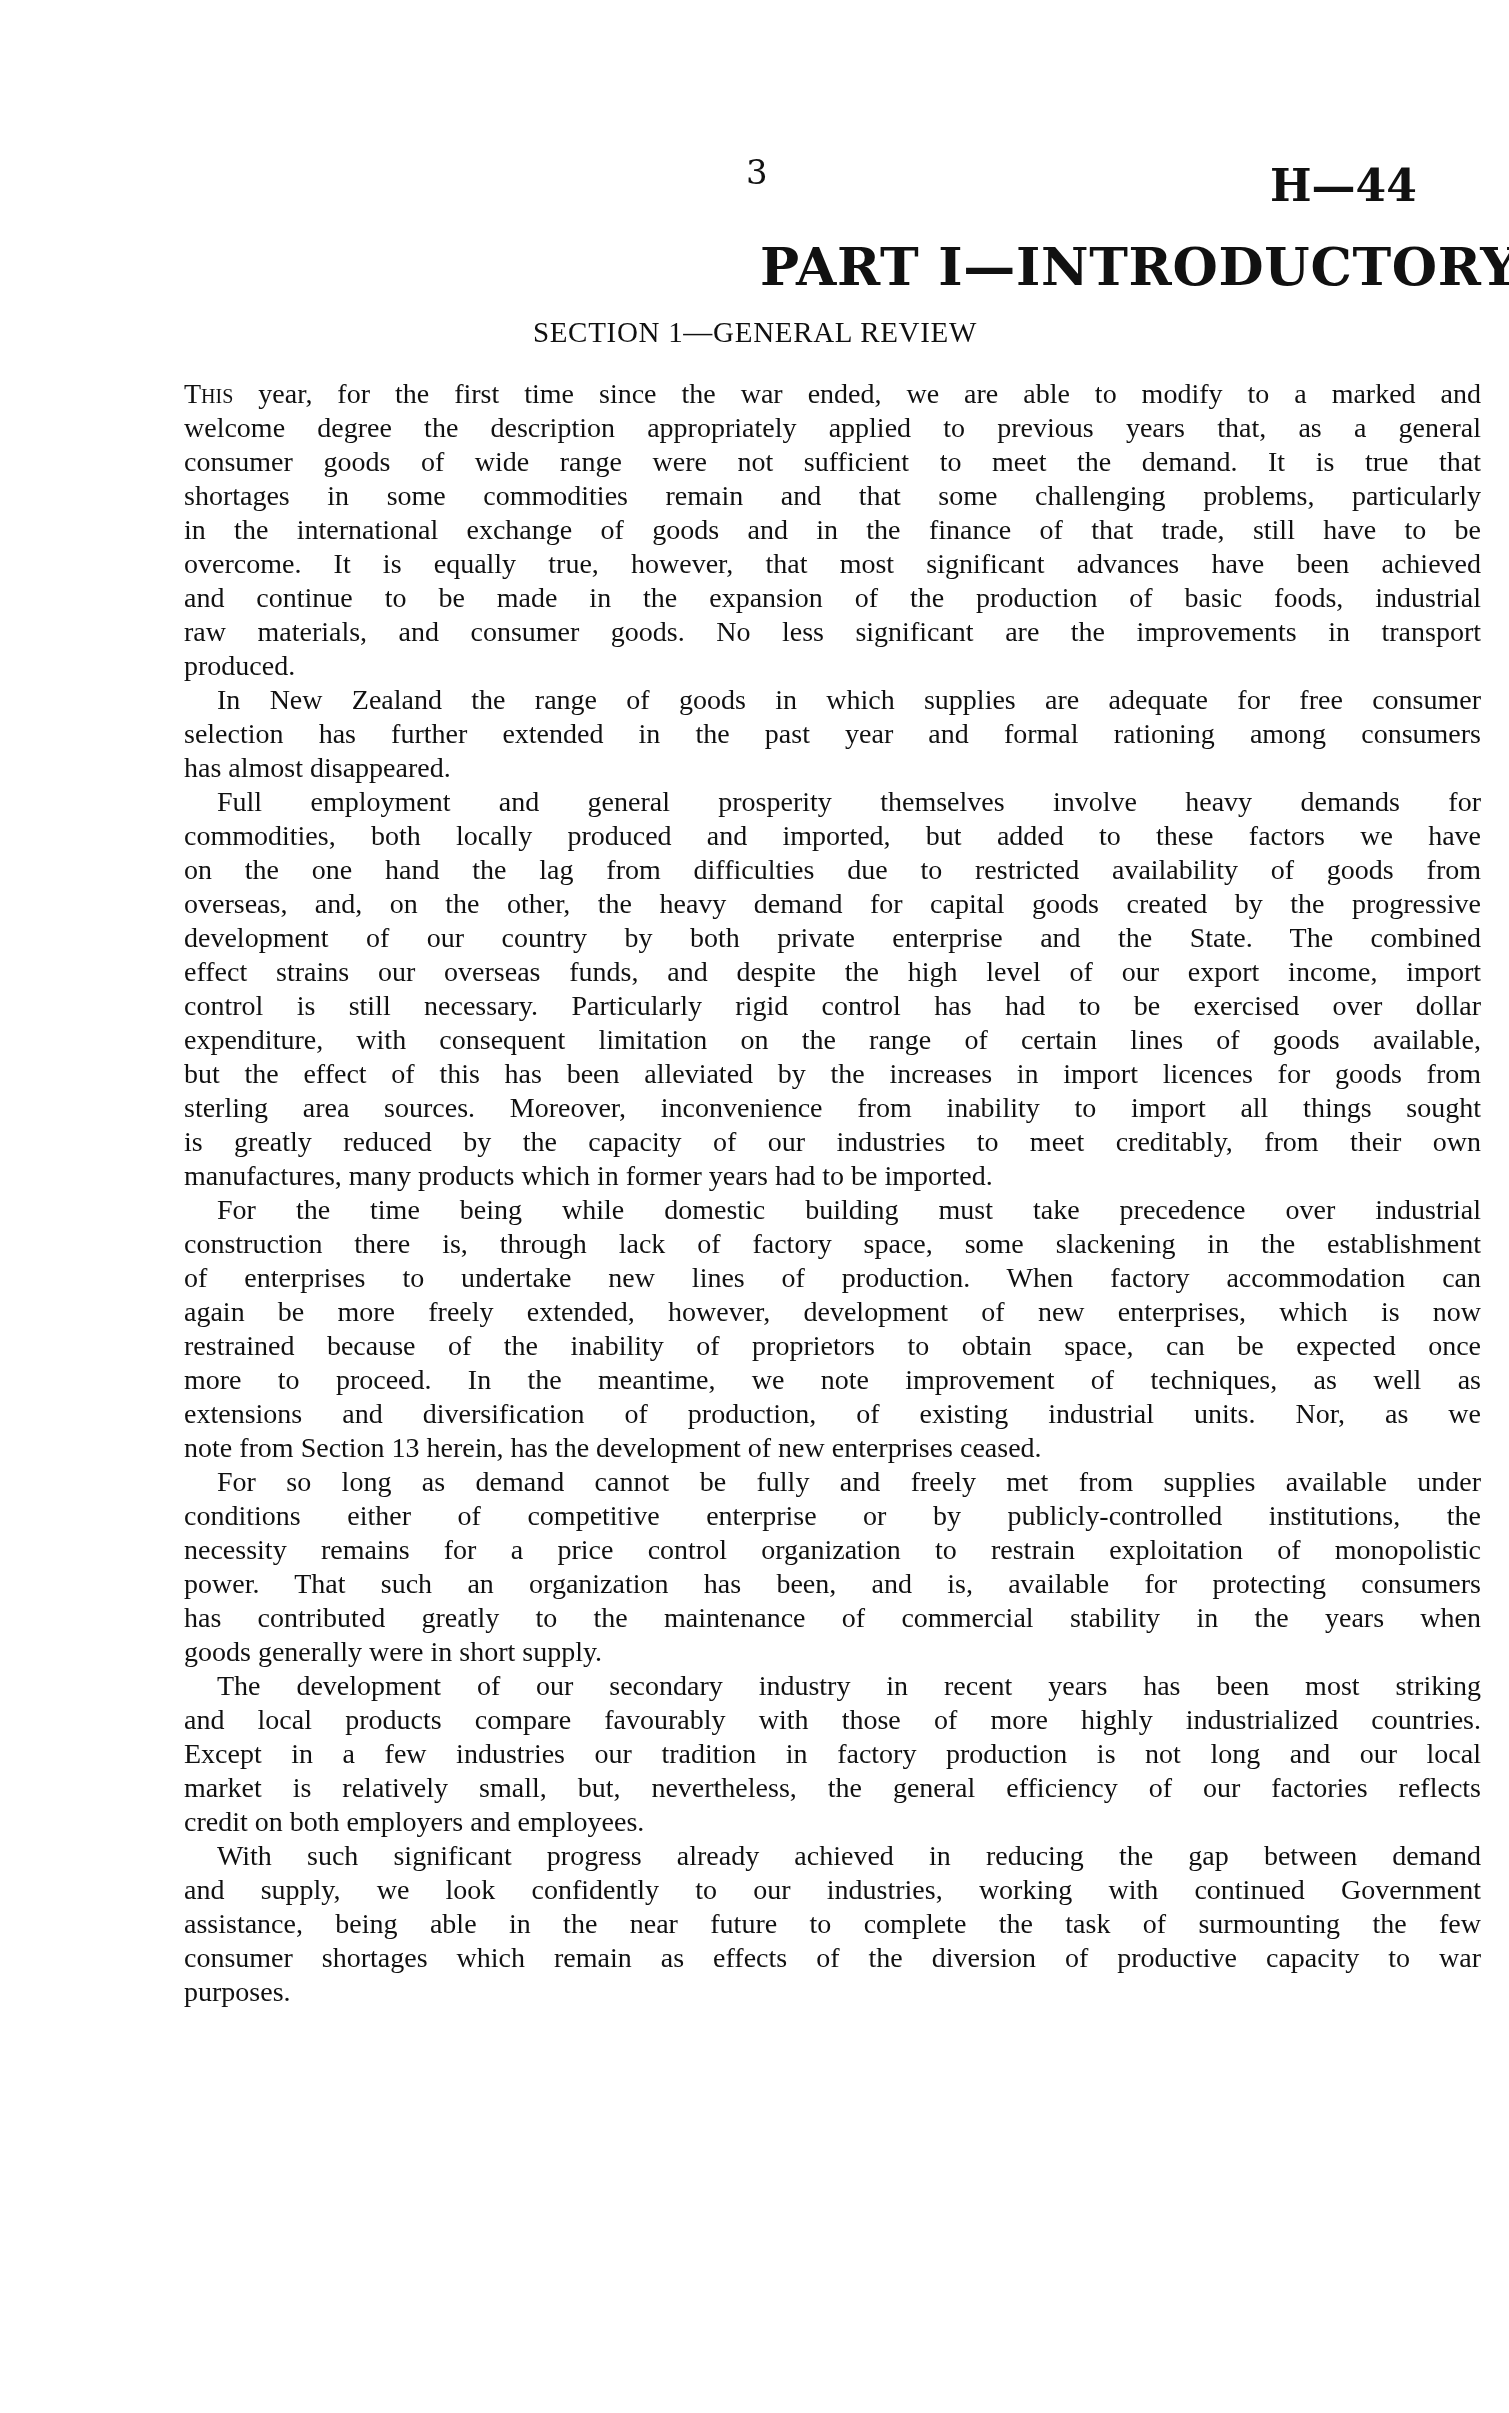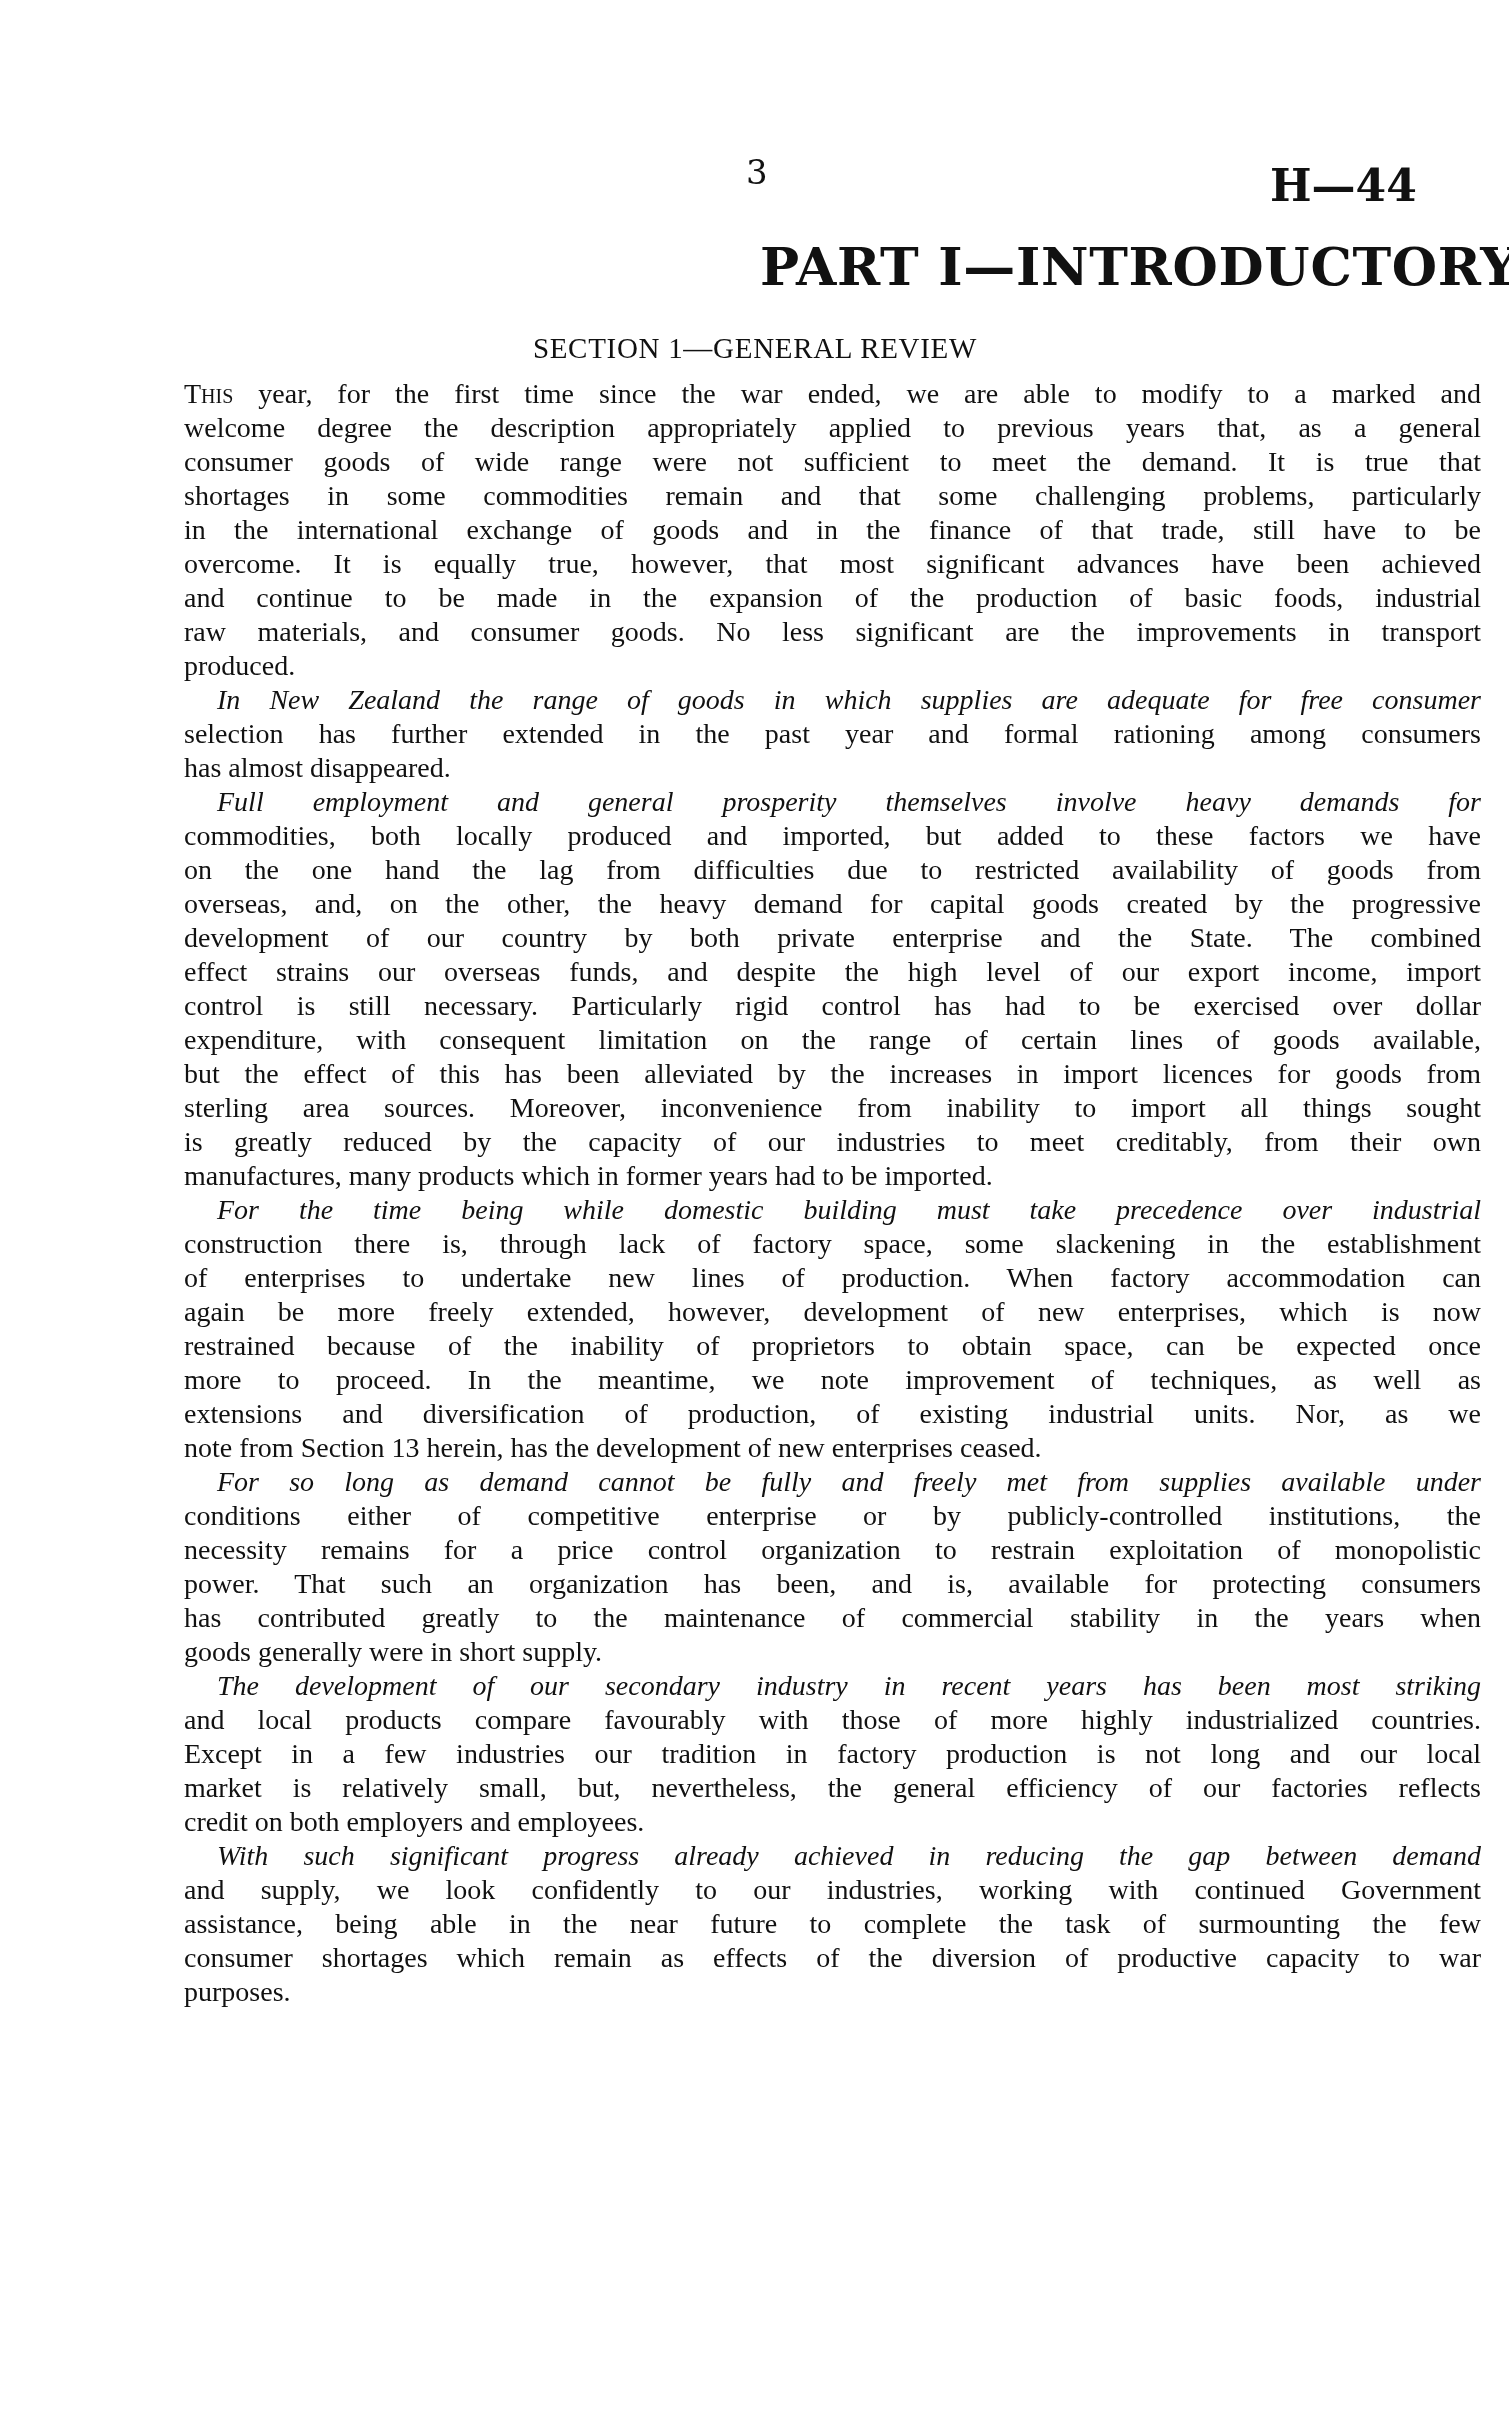--- a/index.html
+++ b/index.html
@@ -2,25 +2,25 @@
 <html style="font-size:11px"><head>
 <meta charset="utf-8">
 <style>
   html, body { margin: 0; padding: 0; background: #ffffff; }
   body { width: 1510px; height: 2413px; position: relative; overflow: hidden; color: #111; }
   .page { position: absolute; left: 0; top: 0; width: 1510px; height: 2413px; background: #fff; }
   .header { position: absolute; top: 152px; left: 0; width: 1510px; height: 48px; font-family: "DejaVu Serif", "Liberation Serif", serif; }
   .page-num { position: absolute; left: 746px; top: 0; font-size: 34px; }
   .doc-code { position: absolute; left: 1270px; top: 8px; font-size: 44px; font-weight: bold; }
   .part-title { position: absolute; top: 236px; left: 8px; width: 1510px; text-align: right; font-family: "DejaVu Serif", "Liberation Serif", serif; font-weight: bold; font-size: 52px; letter-spacing: 0.7px; }
-  .section-title { position: absolute; top: 316px; left: 0; width: 1510px; text-align: center; font-family: "Liberation Serif", "DejaVu Serif", serif; font-size: 29px; letter-spacing: 0.7px; margin-top: 16px; }
+  .section-title { position: absolute; top: 316px; left: 0; width: 1510px; text-align: center; font-family: "Liberation Serif", "DejaVu Serif", serif; font-size: 29px; letter-spacing: 0.7px; }
   .body-text { position: absolute; top: 377px; left: 152px; width: 1297px; font-family: "Liberation Serif", "DejaVu Serif", serif; font-size: 28px; line-height: 34px; margin-left: 32px; }
   .line { display: block; text-align: justify; text-align-last: justify; white-space: nowrap; height: 34px; overflow: visible; }
   .line.last { text-align-last: left; }
-  .line.indent { padding-left: 33px; font-style: italic; }
+  .line.indent { padding-left: 33px; }
   .sc { font-variant: small-caps; }
 </style>
 </head>
 <body>
 
 <div class="page">
   <div class="header">
     <span class="page-num">3</span>
     <span class="doc-code">H—44</span>
   </div>

